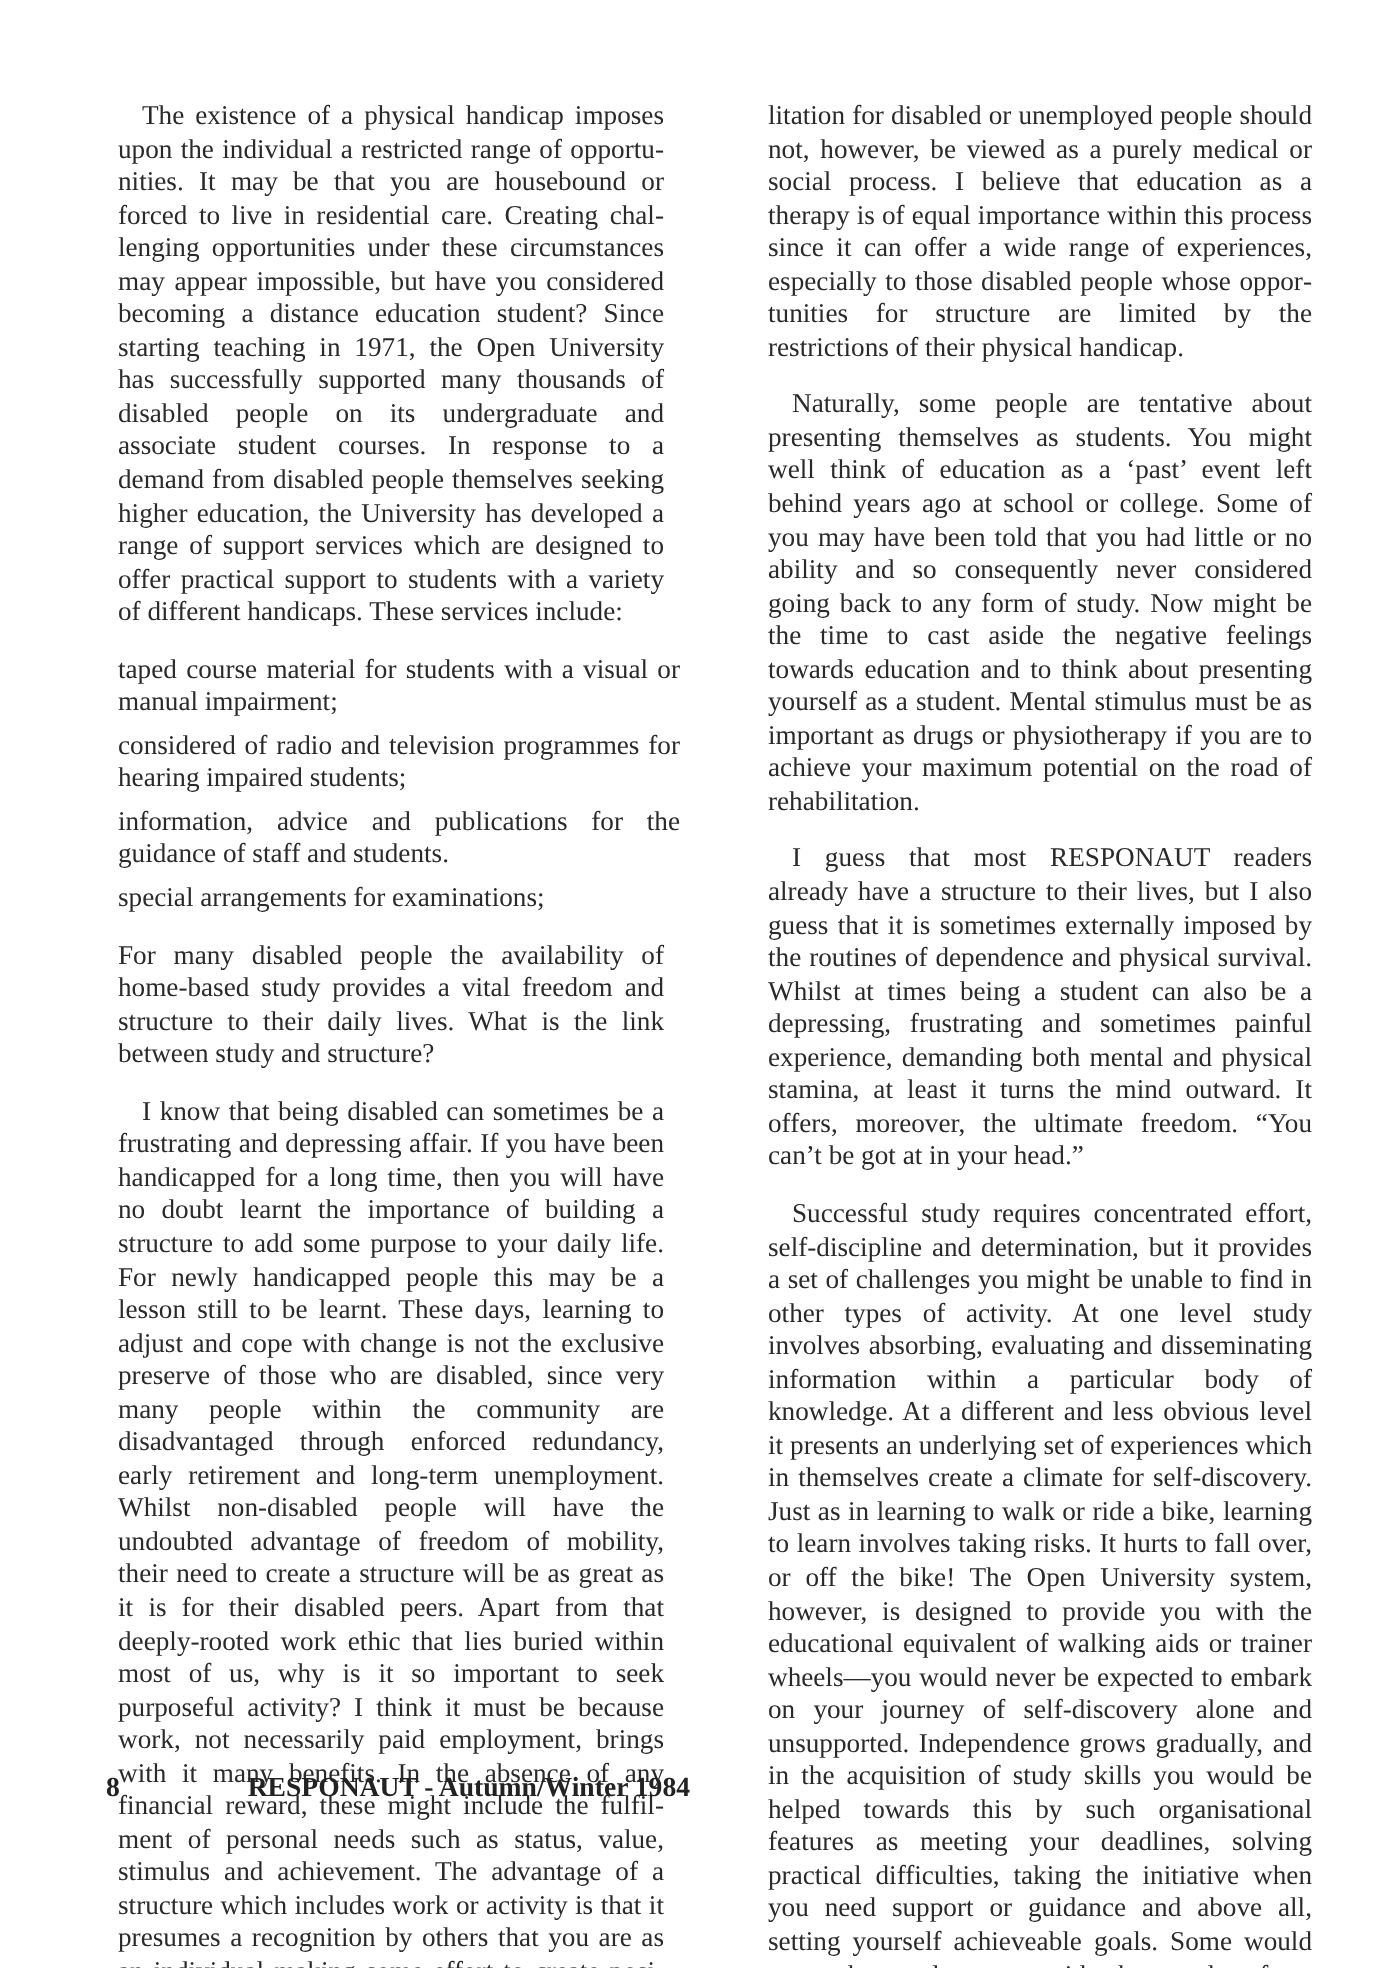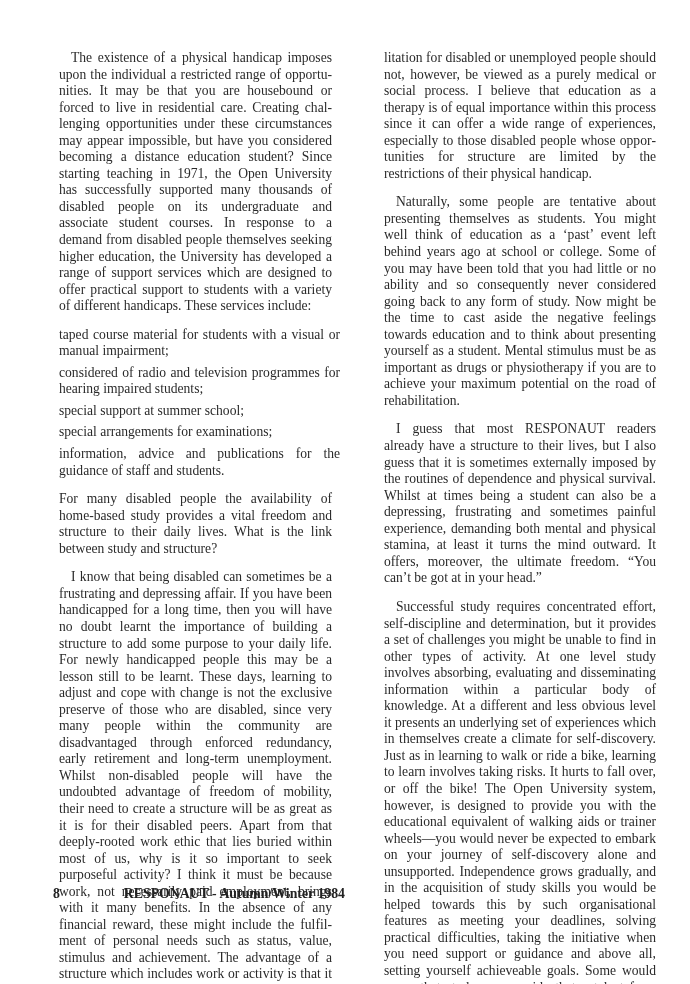--- a/index.html
+++ b/index.html
@@ -58,23 +58,22 @@
     .footer .masthead { flex: 1; text-align: left; white-space: nowrap; }
   </style>
 </head>
 <body>
 
 <div class="col col-left">
   <p class="indent">The existence of a physical handicap imposes upon the individual a restricted range of opportu­nities. It may be that you are housebound or forced to live in residential care. Creating chal­lenging opportunities under these circumstances may appear impossible, but have you considered becoming a distance education student? Since starting teaching in 1971, the Open University has successfully supported many thousands of dis­abled people on its undergraduate and associate student courses. In response to a demand from disabled people themselves seeking higher educa­tion, the University has developed a range of support services which are designed to offer practical support to students with a variety of different handicaps. These services include:</p>
   <ul class="services">
     <li>taped course material for students with a visual or manual impairment;</li>
     <li>considered of radio and television programmes for hearing impaired students;</li>
-    <li>special support at summer school;</li>
+    <li>information, advice and publications for the guidance of staff and students.</li>
     <li>special arrangements for examinations;</li>
-    <li>information, advice and publications for the guidance of staff and students.</li>
   </ul>
   <p>For many disabled people the availability of home-based study provides a vital freedom and structure to their daily lives. What is the link between study and structure?</p>
   <p class="indent">I know that being disabled can sometimes be a frustrating and depressing affair. If you have been handicapped for a long time, then you will have no doubt learnt the importance of building a struc­ture to add some purpose to your daily life. For newly handicapped people this may be a lesson still to be learnt. These days, learning to adjust and cope with change is not the exclusive preserve of those who are disabled, since very many people within the community are disadvantaged through enforced redundancy, early retirement and long-term unemployment. Whilst non-disabled people will have the undoubted advantage of freedom of mobility, their need to create a structure will be as great as it is for their disabled peers. Apart from that deeply-rooted work ethic that lies buried within most of us, why is it so important to seek purposeful activity? I think it must be because work, not necessarily paid employment, brings with it many benefits. In the absence of any financial reward, these might include the fulfil­ment of personal needs such as status, value, stimulus and achievement. The advantage of a structure which includes work or activity is that it presumes a recognition by others that you are as an individual making some effort to create posi­tive meaning from the confusing and potentially negative circumstances confronting you. Rehabi-</p>
 </div>
 
 <div class="col col-right">
   <p>litation for disabled or unemployed people should not, however, be viewed as a purely medical or social process. I believe that education as a therapy is of equal importance within this process since it can offer a wide range of experiences, especially to those disabled people whose oppor­tunities for structure are limited by the restrictions of their physical handicap.</p>
   <p class="indent">Naturally, some people are tentative about presenting themselves as students. You might well think of education as a ‘past’ event left behind years ago at school or college. Some of you may have been told that you had little or no ability and so consequently never considered going back to any form of study. Now might be the time to cast aside the negative feelings towards education and to think about presenting yourself as a student. Mental stimulus must be as important as drugs or physiotherapy if you are to achieve your maxi­mum potential on the road of rehabilitation.</p>
   <p class="indent">I guess that most RESPONAUT readers already have a structure to their lives, but I also guess that it is sometimes externally imposed by the routines of dependence and physical survival. Whilst at times being a student can also be a depressing, frustrating and sometimes painful experience, demanding both mental and physical stamina, at least it turns the mind outward. It offers, moreover, the ultimate freedom. “You can’t be got at in your head.”</p>
   <p class="indent">Successful study requires concentrated effort, self-discipline and determination, but it provides a set of challenges you might be unable to find in other types of activity. At one level study involves absorbing, evaluating and disseminating informa­tion within a particular body of knowledge. At a different and less obvious level it presents an underlying set of experiences which in themselves create a climate for self-discovery. Just as in learning to walk or ride a bike, learning to learn involves taking risks. It hurts to fall over, or off the bike! The Open University system, however, is designed to provide you with the educational equivalent of walking aids or trainer wheels—you would never be expected to embark on your journey of self-discovery alone and unsupported. Independence grows gradually, and in the acquisi­tion of study skills you would be helped towards this by such organisational features as meeting your deadlines, solving practical difficulties, tak­ing the initiative when you need support or guidance and above all, setting yourself achieve­able goals. Some would argue that study can provide that catalyst from which the individual can benefit from the dual processes of education and personal development. Besides which, it can be great fun!</p>

